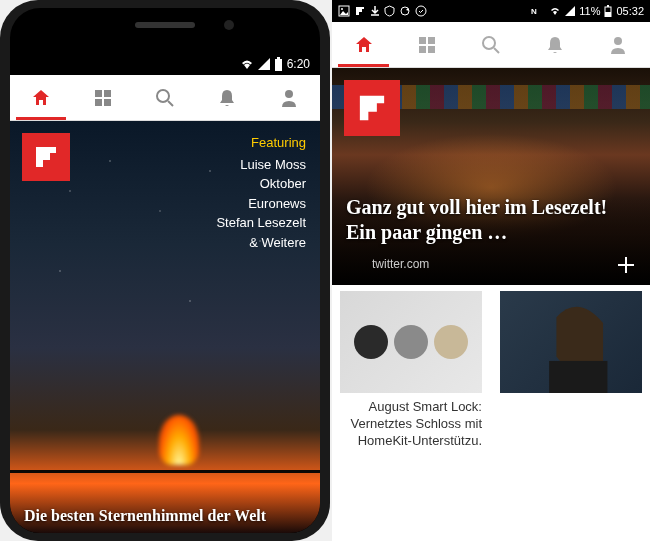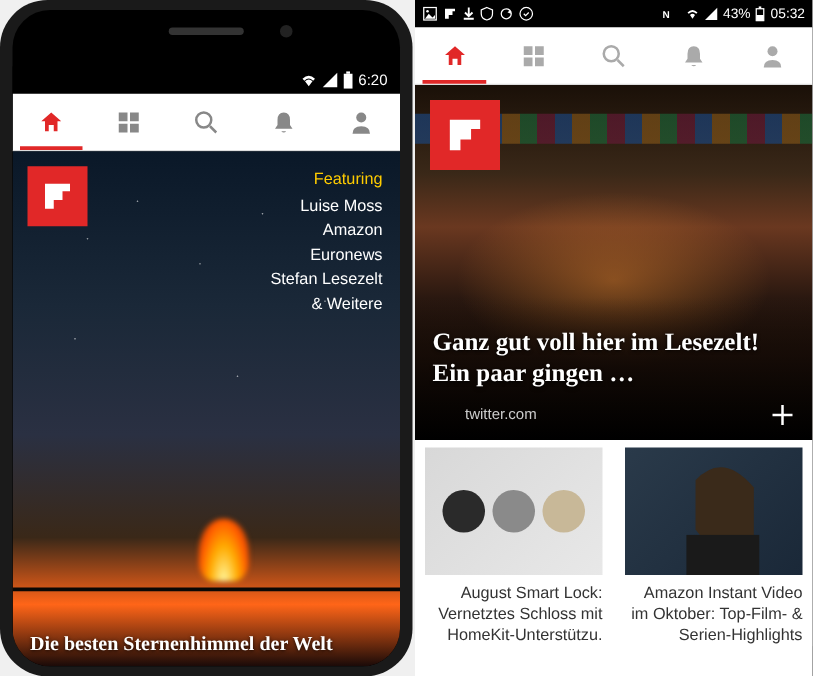--- a/index.html
+++ b/index.html
@@ -26,21 +26,21 @@
   .hero-title-l { position: absolute; bottom: 8px; left: 14px; right: 14px; color: #fff; font-family: Georgia, serif; font-weight: bold; font-size: 16px; line-height: 1.15; text-shadow: 0 1px 3px rgba(0,0,0,0.8); }
   .ground { position: absolute; bottom: 60px; left: 0; right: 0; height: 3px; background: #0a0805; }
   .fire { position: absolute; bottom: 68px; left: 48%; width: 40px; height: 50px; background: radial-gradient(ellipse at center bottom, #fff8a0, #ffaa00 40%, #ff5500 70%, transparent); border-radius: 50% 50% 30% 30%; filter: blur(2px); }
   
   
   .right-phone { width: 318px; height: 541px; background: #fff; overflow: hidden; position: relative; }
   .statusbar-r { height: 22px; background: #000; color: #fff; display: flex; align-items: center; padding: 0 6px; font-size: 11px; }
   .sb-left-icons { display: flex; gap: 4px; }
   .sb-right { margin-left: auto; display: flex; align-items: center; gap: 4px; }
   
-  .hero-r { position: relative; height: 284px; background: linear-gradient(180deg, #1a1008 0%, #3a2818 25%, #6a3820 40%, #2a1810 60%, #0a0805 100%); overflow: hidden; }
+  .hero-r { position: relative; height: 217px; background: linear-gradient(180deg, #1a1008 0%, #3a2818 25%, #6a3820 40%, #2a1810 60%, #0a0805 100%); overflow: hidden; }
   .tent-glow { position: absolute; top: 30%; left: 10%; right: 10%; height: 50%; background: radial-gradient(ellipse, rgba(255,150,50,0.4), transparent 70%); }
   .stained { position: absolute; top: 8%; left: 0; right: 0; height: 24px; background: repeating-linear-gradient(90deg, #1a4a8a 0 14px, #8a5a1a 14px 28px, #1a6a3a 28px 42px, #6a1a3a 42px 56px); opacity: 0.6; }
   .crowd { position: absolute; bottom: 0; left: 0; right: 0; height: 40%; background: linear-gradient(0deg, #000 0%, rgba(20,10,5,0.8) 60%, transparent); }
   .logo-badge-r { position: absolute; top: 12px; left: 12px; width: 56px; height: 56px; background: #e12828; display: flex; align-items: center; justify-content: center; }
   .hero-title-r { position: absolute; bottom: 40px; left: 14px; right: 40px; color: #fff; font-family: Georgia, serif; font-weight: bold; font-size: 20px; line-height: 1.25; text-shadow: 0 1px 3px rgba(0,0,0,0.9); }
   .hero-source { position: absolute; bottom: 14px; left: 14px; color: #ccc; font-size: 12px; margin-left: 26px; }
   .plus-btn { position: absolute; bottom: 10px; right: 14px; color: #fff; font-size: 24px; font-weight: 300; }
   
   .cards-row { display: flex; gap: 2px; background: #fff; }
   .card { flex: 1; padding: 6px 8px 0; text-align: right; }
@@ -119,21 +119,21 @@
         <div class="ground"></div>
         <div class="fire"></div>
         <div class="logo-badge">
           <svg width="28" height="28" viewBox="0 0 28 28">
               <path d="M4 4 L4 24 L11 24 L11 17 L18 17 L18 10 L24 10 L24 4 Z" fill="#fff"></path>
             </svg>
         </div>
         <div class="featuring">
           <div class="featuring-label">Featuring</div>
           <div>Luise Moss</div>
-          <div>Amazon</div>
+          <div>Oktober</div>
           <div>Euronews</div>
           <div>Stefan Lesezelt</div>
           <div>&amp; Weitere</div>
         </div>
         <div class="hero-title-l">Die besten Sternenhimmel der Welt</div>
       </div>
 
     </div>
   </div>
 </div>
@@ -186,21 +186,21 @@
       <span>
           <svg width="12" height="10" viewBox="0 0 12 10">
             <path d="M6 9 L4 6 Q6 4 8 6 Z M2 4 Q6 0 10 4 L9 5 Q6 2 3 5 Z" fill="#fff"></path>
           </svg>
         </span>
       <span>
           <svg width="10" height="10" viewBox="0 0 10 10">
             <path d="M0 10 L10 10 L10 0 Z" fill="#fff"></path>
           </svg>
         </span>
-      <span>43%</span>
+      <span>11%</span>
       <span>
           <svg width="8" height="12" viewBox="0 0 8 12">
             <rect x="1" y="2" width="6" height="10" fill="none" stroke="#fff"></rect>
             <rect x="1" y="7" width="6" height="5" fill="#fff"></rect>
             <rect x="3" y="0" width="2" height="2" fill="#fff"></rect>
           </svg>
         </span>
       <span>05:32</span>
     </div>
   </div>
@@ -266,17 +266,16 @@
       <div class="card-title">August Smart Lock: Vernetztes Schloss mit HomeKit-Unterstützu.</div>
     </div>
     <div class="card">
       <div class="card-img video">
         <svg width="100%" height="100%" viewBox="0 0 100 70" preserveAspectRatio="xMidYMid slice">
             <ellipse cx="55" cy="30" rx="14" ry="18" fill="#c8a888"></ellipse>
             <path d="M40 18 Q55 2 72 22 L72 50 Q65 58 48 55 L40 45 Z" fill="#3a2a1a"></path>
             <rect x="35" y="48" width="40" height="25" fill="#1a1a1a"></rect>
           </svg>
       </div>
-      <div class="card-title">Amazon Instant Video im Oktober: Top-Film- &amp; Serien-Highlights</div>
     </div>
   </div>
 
 </div>
 
 </body></html>

